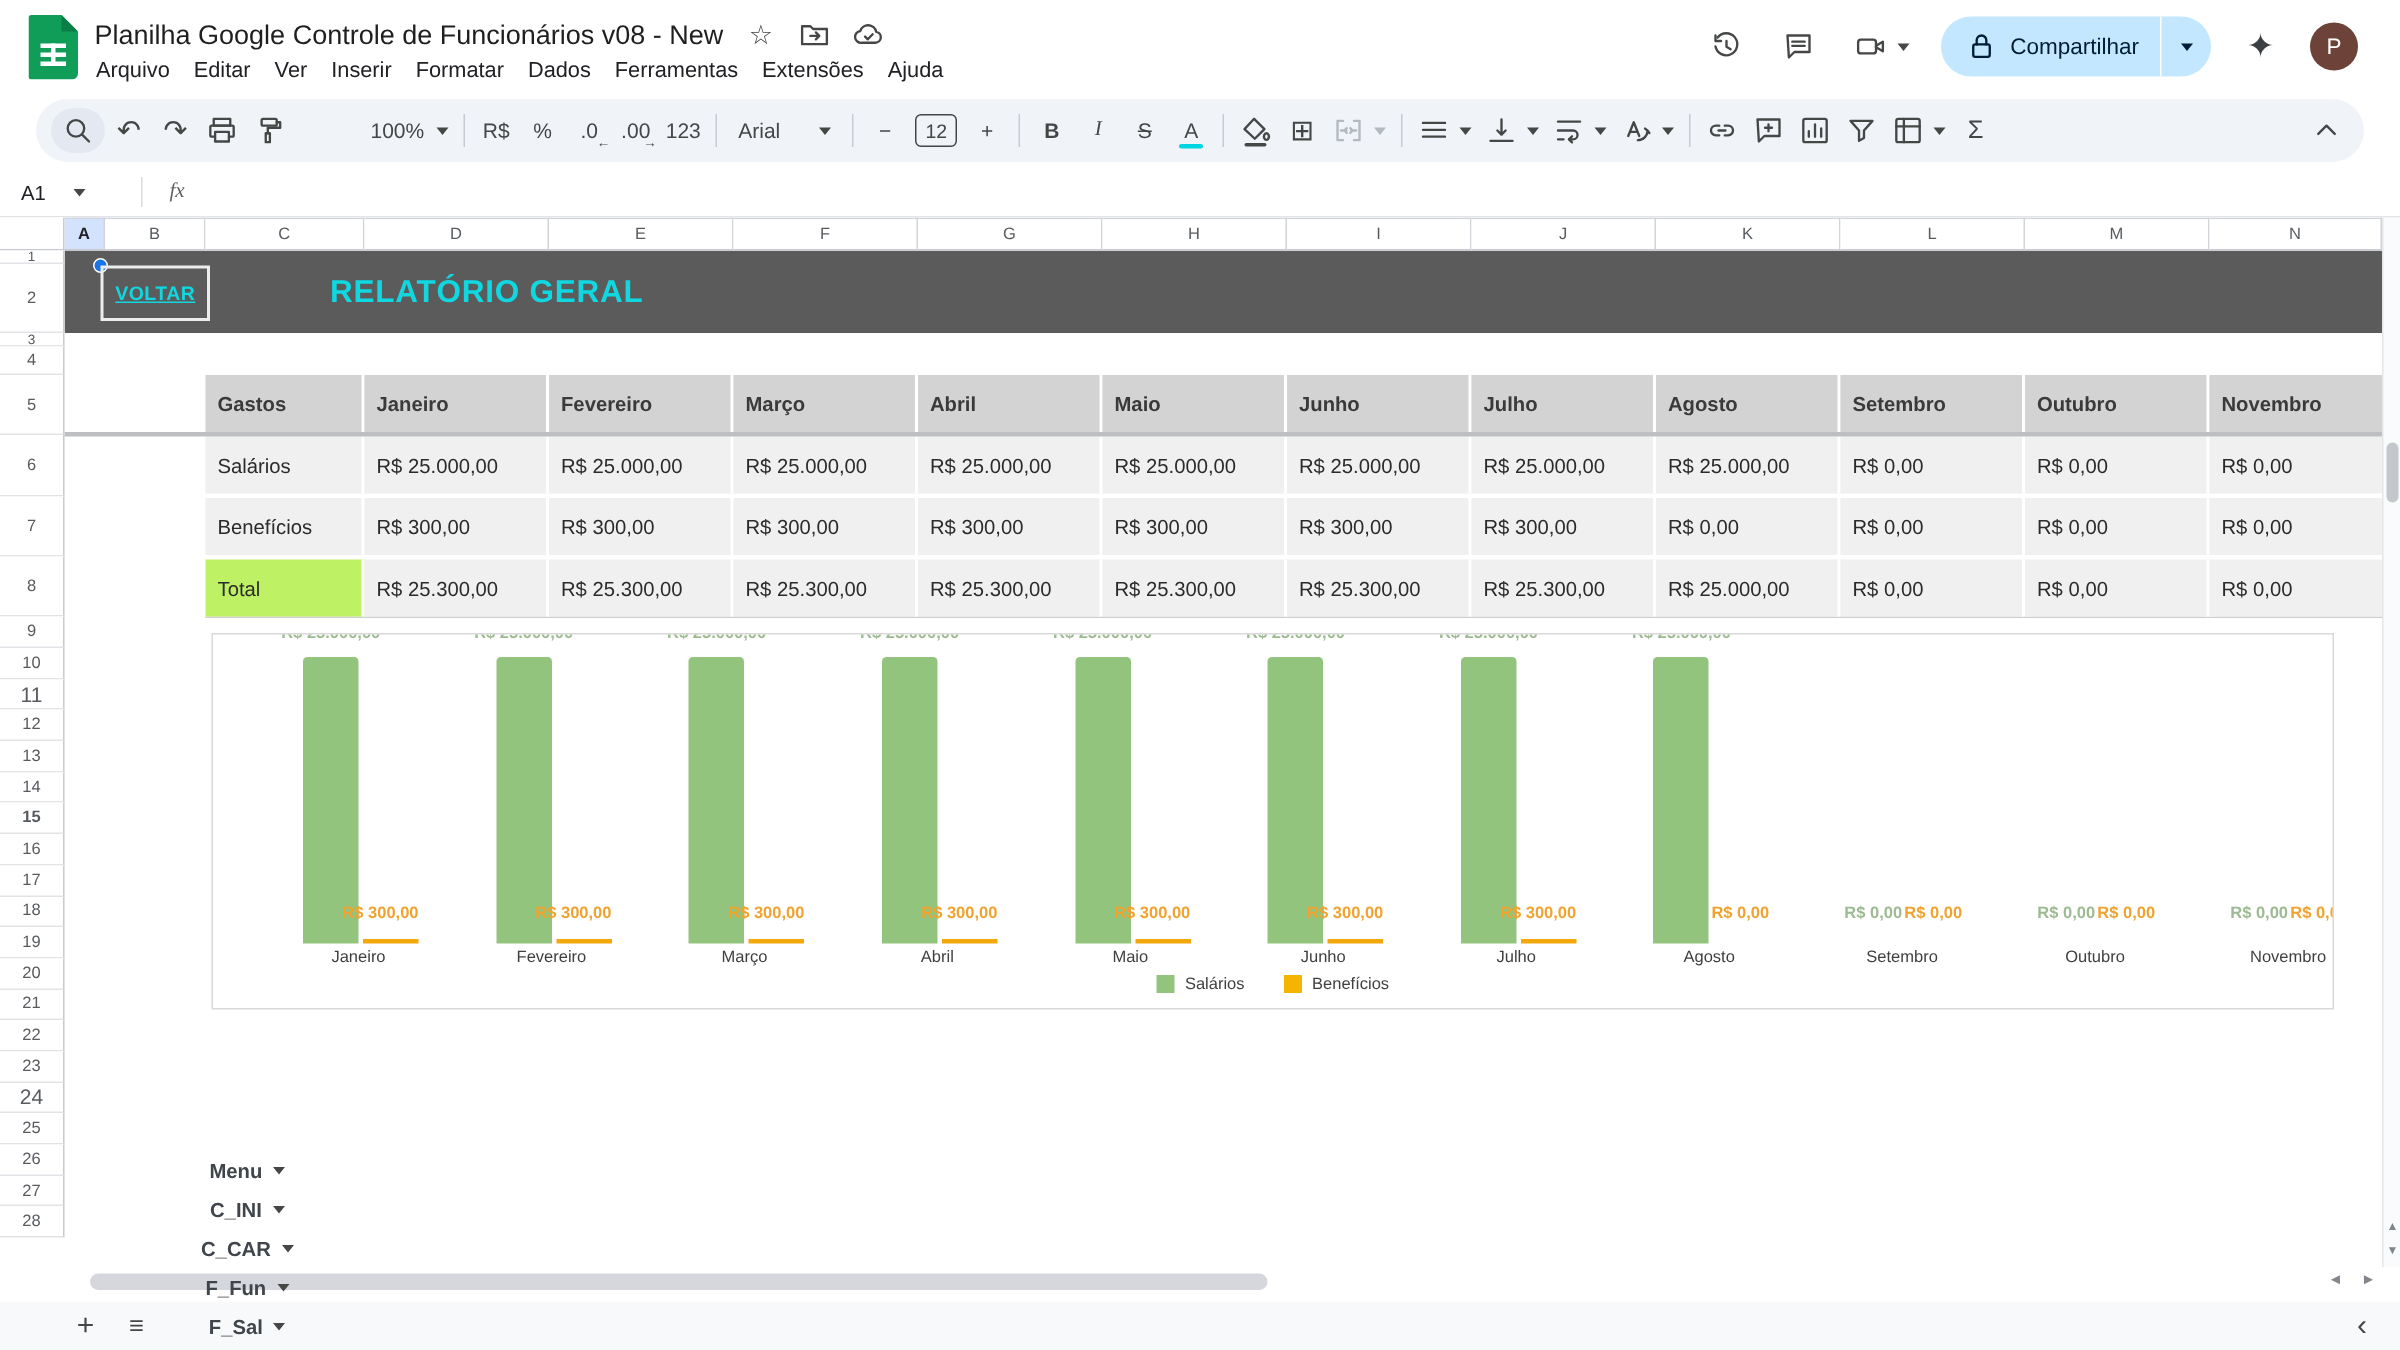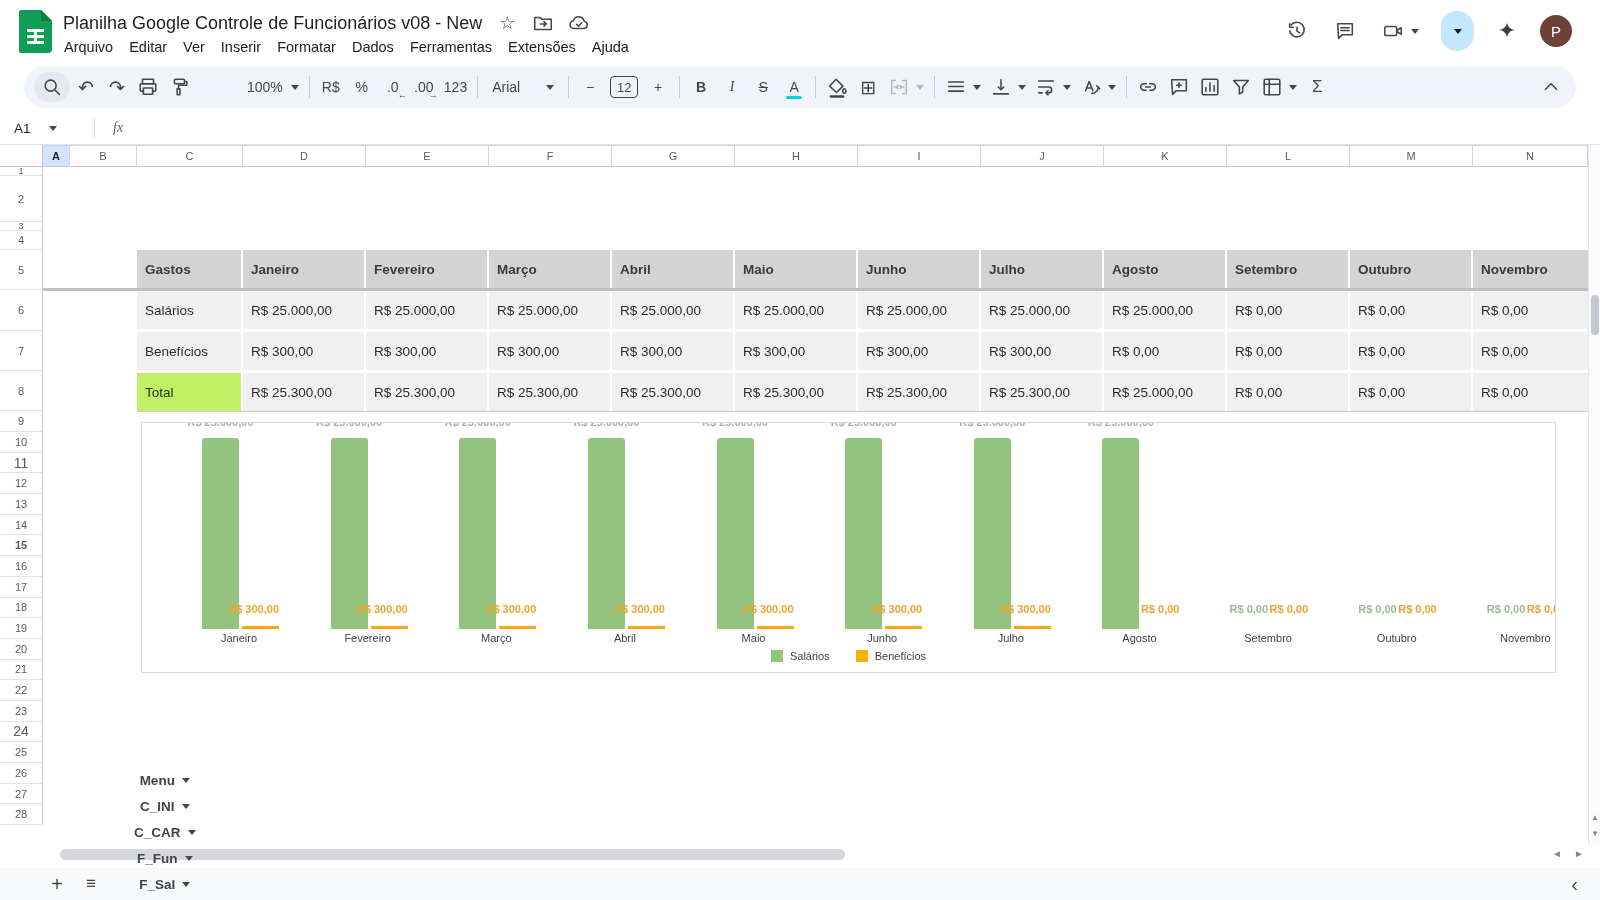--- a/index.html
+++ b/index.html
@@ -177,20 +177,29 @@
     <span class="tb-ic" style="width:56px; gap:7px;">
       <span>
           <svg width="22" height="22" viewBox="0 0 24 24" fill="none" stroke="currentColor" stroke-width="1.7" stroke-linecap="round" stroke-linejoin="round">
             <rect x="3" y="7" width="13" height="10" rx="2"></rect>
             <path d="M16 11.5 l5 -3 v7 l-5 -3 Z"></path>
           </svg>
         </span>
       <span class="caret"></span>
     </span>
     <div id="share-pill" style="background: rgb(194, 231, 255);">
+      <div id="share-main" style="color: rgb(0, 29, 53);">
+        <span>
+            <svg width="22" height="22" viewBox="0 0 24 24" fill="none" stroke="currentColor" stroke-width="1.7" stroke-linecap="round" stroke-linejoin="round">
+              <rect x="6" y="10.5" width="12" height="9" rx="1.5"></rect>
+              <path d="M8.5 10.5 V7.5 a3.5 3.5 0 0 1 7 0 v3"></path>
+            </svg>
+          </span>
+        <span>Compartilhar</span>
+      </div>
       <div id="share-caret">
         <span class="caret" style="border-top-color:#001d35"></span>
       </div>
     </div>
     <span class="tb-ic" id="sparkle">✦</span>
     <div id="avatar">P</div>
   </div>
 </div>
 
 <div id="toolbar">
@@ -353,20 +362,27 @@
   <div id="namebox">
     <span>A1</span>
     <span class="caret"></span>
   </div>
   <div id="fbar-sep"></div>
   <span id="fx">fx</span>
   <span id="formula-value"></span>
 </div>
 
 <div id="grid">
+  <div id="banner" style="background: rgb(91, 91, 91);">
+    <div id="sel-handle"></div>
+    <div id="voltar-box" style="color: rgb(16, 215, 224);">
+        <span>VOLTAR</span>
+      </div>
+    <div id="banner-title" style="color: rgb(16, 215, 224);">RELATÓRIO GERAL</div>
+  </div>
   <div id="report-table">
       <div class="trow thead-row">
         <div class="tcell" style="width: 106px; background: rgb(211, 211, 211);">Gastos</div>
         <div class="tcell" style="width: 123px; background: rgb(211, 211, 211);">Janeiro</div>
         <div class="tcell" style="width: 123px; background: rgb(211, 211, 211);">Fevereiro</div>
         <div class="tcell" style="width: 123px; background: rgb(211, 211, 211);">Março</div>
         <div class="tcell" style="width: 123px; background: rgb(211, 211, 211);">Abril</div>
         <div class="tcell" style="width: 123px; background: rgb(211, 211, 211);">Maio</div>
         <div class="tcell" style="width: 123px; background: rgb(211, 211, 211);">Junho</div>
         <div class="tcell" style="width: 123px; background: rgb(211, 211, 211);">Julho</div>

